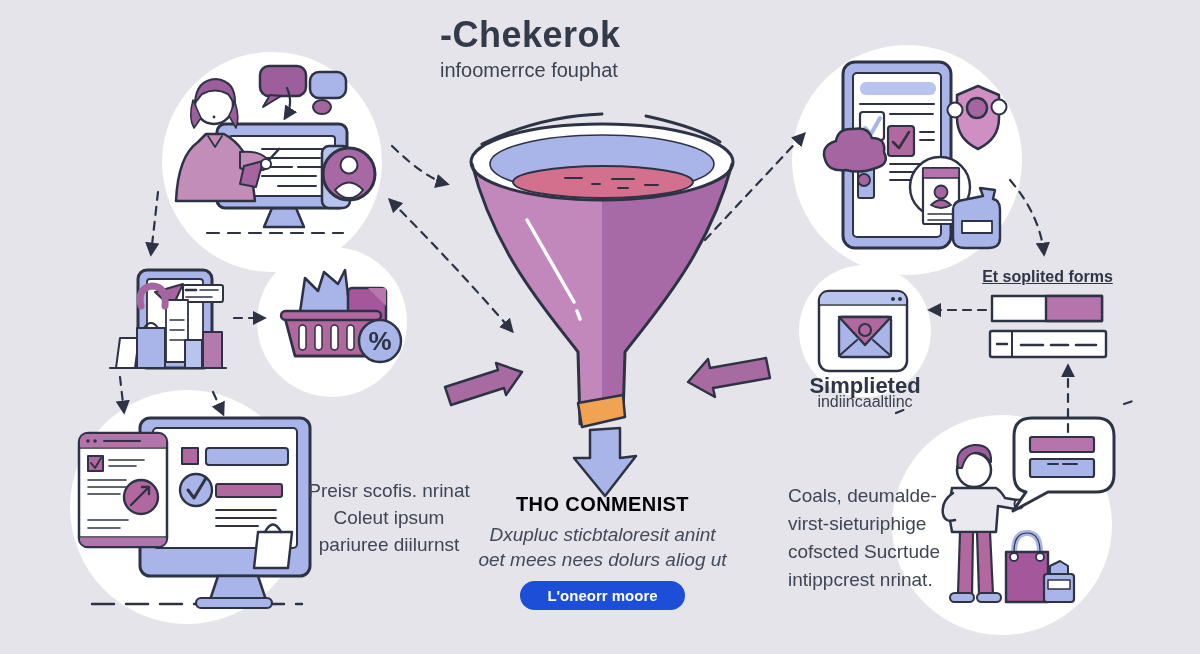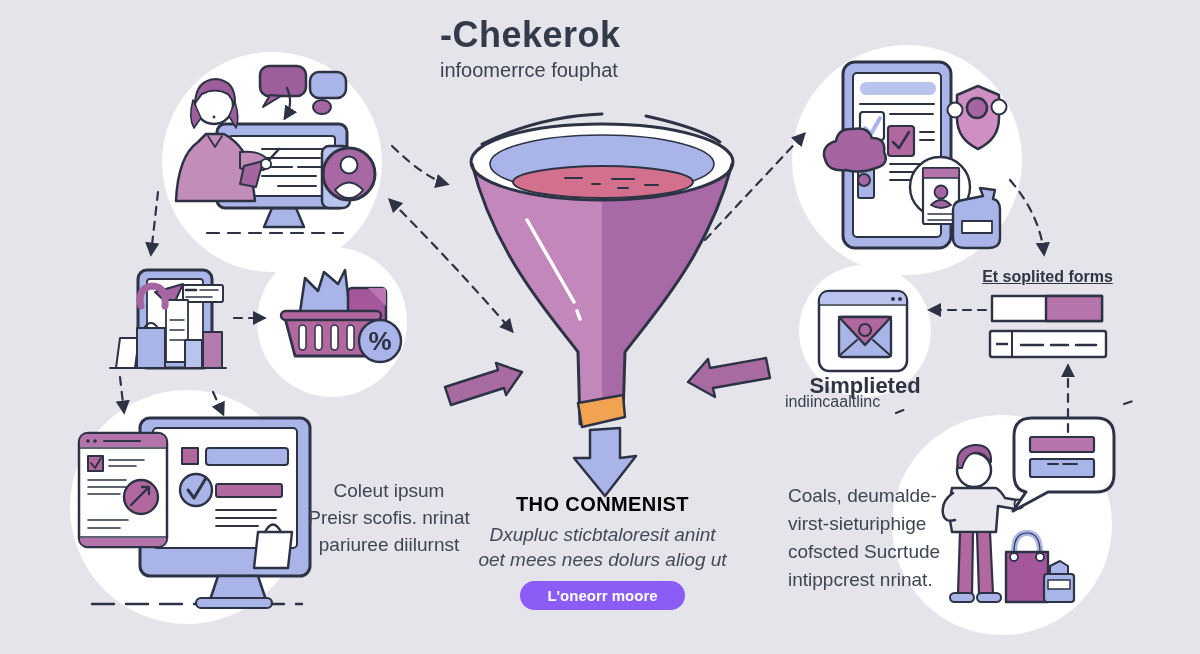--- a/index.html
+++ b/index.html
@@ -13,30 +13,30 @@
   .txt { position:absolute; z-index:3; color:#3f4553; }
   .title-block { left:440px; top:14px; width:330px; text-align:left; }
   .title { font-size:36px; font-weight:800; color:#333a49; letter-spacing:.5px; }
   .subtitle { font-size:20px; font-weight:400; color:#3b4252; margin-top:3px; }
   .left-paragraph { left:298px; top:477px; width:182px; text-align:center;
     font-size:19px; line-height:27px; font-weight:500; }
   .center-block { left:460px; top:493px; width:285px; text-align:center; }
   .center-heading { font-size:20px; font-weight:800; color:#000000; letter-spacing:.4px; }
   .center-line { font-size:19px; line-height:25px; color:#434958;font-style:italic; }
   .center-line.first { margin-top:6px; }
-  .cta-button { margin-top:9px; display:inline-block; background:#8b5cf6; color:#ffffff;
+  .cta-button { margin-top:9px; display:inline-block; background:#1d4ed8; color:#ffffff;
     font-family:"Liberation Sans", sans-serif;
     font-size:15px; font-weight:700; padding:6px 27px; border-radius:16px; border:none; cursor:pointer; }
   .right-paragraph { left:788px; top:482px; width:200px; font-size:19px;
     line-height:28px; font-weight:500; }
   .forms-heading { left:960px; top:268px; width:175px; text-align:center;
     font-weight:800; font-size:16px; color:#2f3544;text-decoration:underline; }
   .email-heading { left:795px; top:373px; width:140px; text-align:center;
     font-weight:700; font-size:22px; color:#2f3544; }
-  .email-sub { left:785px; top:393px; width:160px; text-align:left;
+  .email-sub { left:785px; top:393px; width:160px; text-align:center;
     font-size:16px; font-weight:500; color:#3b4150; }
 </style>
 </head>
 <body>
 
 <div class="canvas">
 
 <svg class="scene" viewBox="0 0 1200 654">
   <defs>
     <marker id="ah" viewBox="0 0 10 10" refX="8" refY="5" markerWidth="6.5" markerHeight="6.5" orient="auto-start-reverse">
@@ -355,22 +355,22 @@
     <path d="M1124,404 L1136,400"></path>
   </g>
 </svg>
 
   <div class="txt title-block">
     <div class="title">-Chekerok</div>
     <div class="subtitle">infoomerrce fouphat</div>
   </div>
 
   <div class="txt left-paragraph">
+    <div>Preisr scofis. nrinat</div>
     <div>Coleut ipsum</div>
-    <div>Preisr scofis. nrinat</div>
     <div>pariuree diilurnst</div>
   </div>
 
   <div class="txt center-block">
     <div class="center-heading">THO CONMENIST</div>
     <div class="center-line first">Dxupluc sticbtaloresit anint</div>
     <div class="center-line">oet mees nees dolurs aliog ut</div>
     <button class="cta-button">L'oneorr moore</button>
   </div>
 

